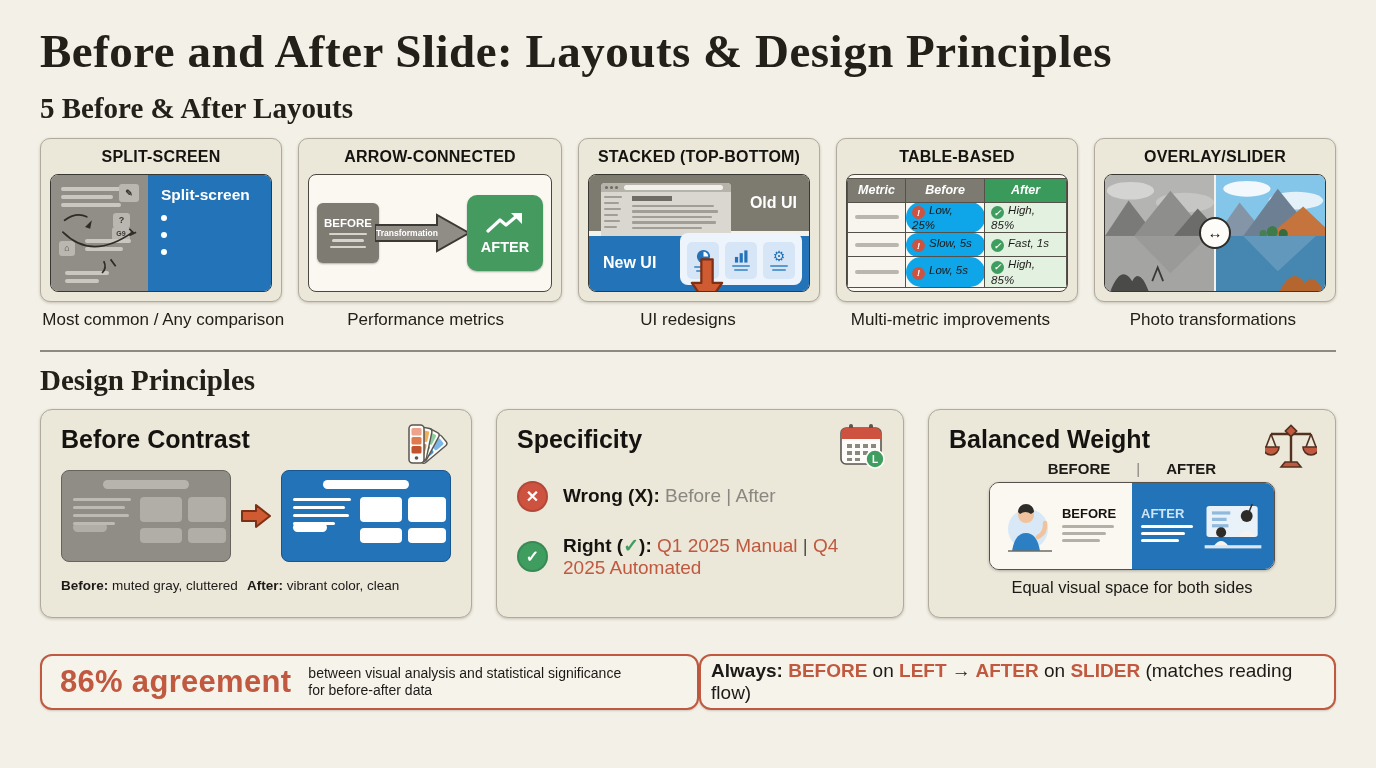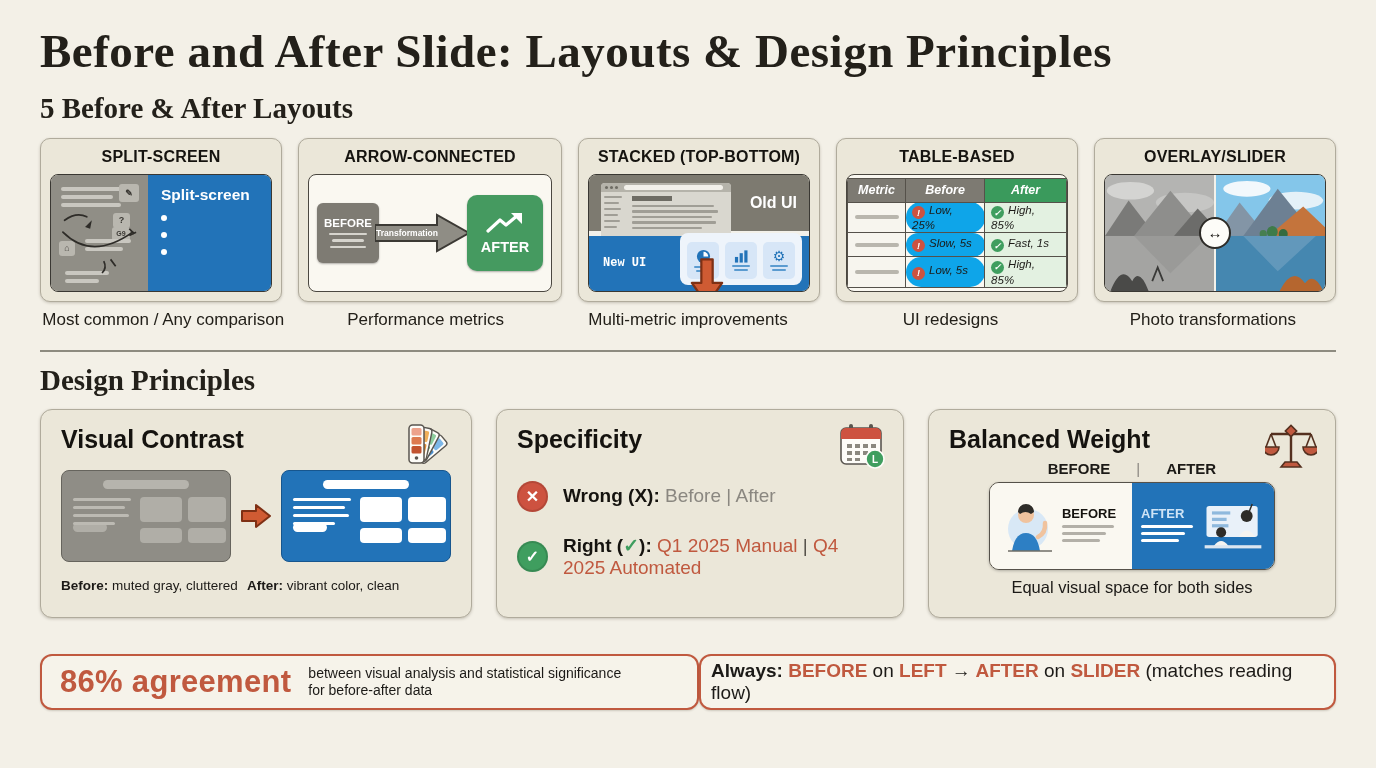--- a/index.html
+++ b/index.html
@@ -47,21 +47,21 @@
   .b-dot { width:3px; height:3px; border-radius:50%; background:#6e6c64; }
   .b-url { height:5px; flex:1; margin:0 4px; background:#f2f0ea; border-radius:3px; }
   .b-body { display:flex; height:49px; }
   .b-side { width:26px; padding:4px 3px; }
   .b-side i { display:block; height:2.5px; background:#a09e96; margin-bottom:3.5px; border-radius:1px; }
   .b-main { flex:1; padding:4px 5px; }
   .b-h { height:5px; width:40px; background:#6e6c64; margin-bottom:4px; }
   .b-main i { display:block; height:2.5px; background:#a09e96; margin-bottom:3px; border-radius:1px; }
   .stk-strip { height:5px; background:#f3f1ea; }
   .stk-bottom { flex:1; background:#2273b8; position:relative; }
-  .newui { position:absolute; left:14px; top:50%; transform:translateY(-50%); color:#fff; font-weight:700; font-size:12px;font-family:Liberation Mono, monospace; }
+  .newui { position:absolute; left:14px; top:50%; transform:translateY(-50%); color:#fff; font-weight:700; font-size:16px; }
   .newpanel { position:absolute; right:7px; top:-3px; bottom:6px; width:122px; background:#eef4fb; border-radius:8px; display:flex; align-items:flex-end; justify-content:center; gap:6px; padding:0 5px 6px; }
   .tile { width:32px; height:37px; background:#d7e6f7; border-radius:5px; display:flex; flex-direction:column; align-items:center; justify-content:center; gap:2px; }
   .tile .gear { color:#2273b8; font-size:14px; line-height:1; }
   .tile .tl { width:18px; height:2px; background:#5b9bd0; border-radius:1px; }
   .stk-arrow { position:absolute; left:46%; top:37%; width:34px; height:52px; z-index:3; }
 
   
   .table-illus { background:#faf8f1; border:1.5px solid #4a4740; display:flex; align-items:center; justify-content:center;font-style:italic; }
   .cmp-table { border-collapse:collapse; font-size:11.5px; }
   .cmp-table th, .cmp-table td { border:1.5px solid #55514a; padding:1px 6px; height:24px; }
@@ -358,33 +358,33 @@
         <div class="handle">
           <span>↔</span>
         </div>
       </div>
     </div>
   </div>
 
   <div class="captions-row">
     <div>Most common / Any comparison</div>
     <div>Performance metrics</div>
+    <div>UI redesigns</div>
     <div>Multi-metric improvements</div>
-    <div>UI redesigns</div>
     <div>Photo transformations</div>
   </div>
 
   <hr class="divider">
 
   <div class="h2" style="margin-top:0;">Design Principles</div>
 
   <div class="principles-row">
 
     <div class="pcard">
-      <div class="pcard-title">Visual Contrast</div>
+      <div class="pcard-title">Before Contrast</div>
       <svg class="corner-icon" width="46" height="42" viewBox="0 0 46 42">
         <g transform="rotate(50 12 36)">
             <rect x="6" y="4" width="13" height="32" rx="3" fill="#fdfcf8" stroke="#5a5650" stroke-width="1.4"></rect>
             <rect x="8.5" y="7" width="8" height="11" rx="1.5" fill="#7db7e8"></rect>
             <rect x="8.5" y="20" width="8" height="11" rx="1.5" fill="#4a90d0"></rect>
           </g>
         <g transform="rotate(28 12 36)">
             <rect x="6" y="4" width="13" height="32" rx="3" fill="#fdfcf8" stroke="#5a5650" stroke-width="1.4"></rect>
             <rect x="8.5" y="7" width="8" height="11" rx="1.5" fill="#8fce9f"></rect>
             <rect x="8.5" y="20" width="8" height="11" rx="1.5" fill="#5cb273"></rect>

